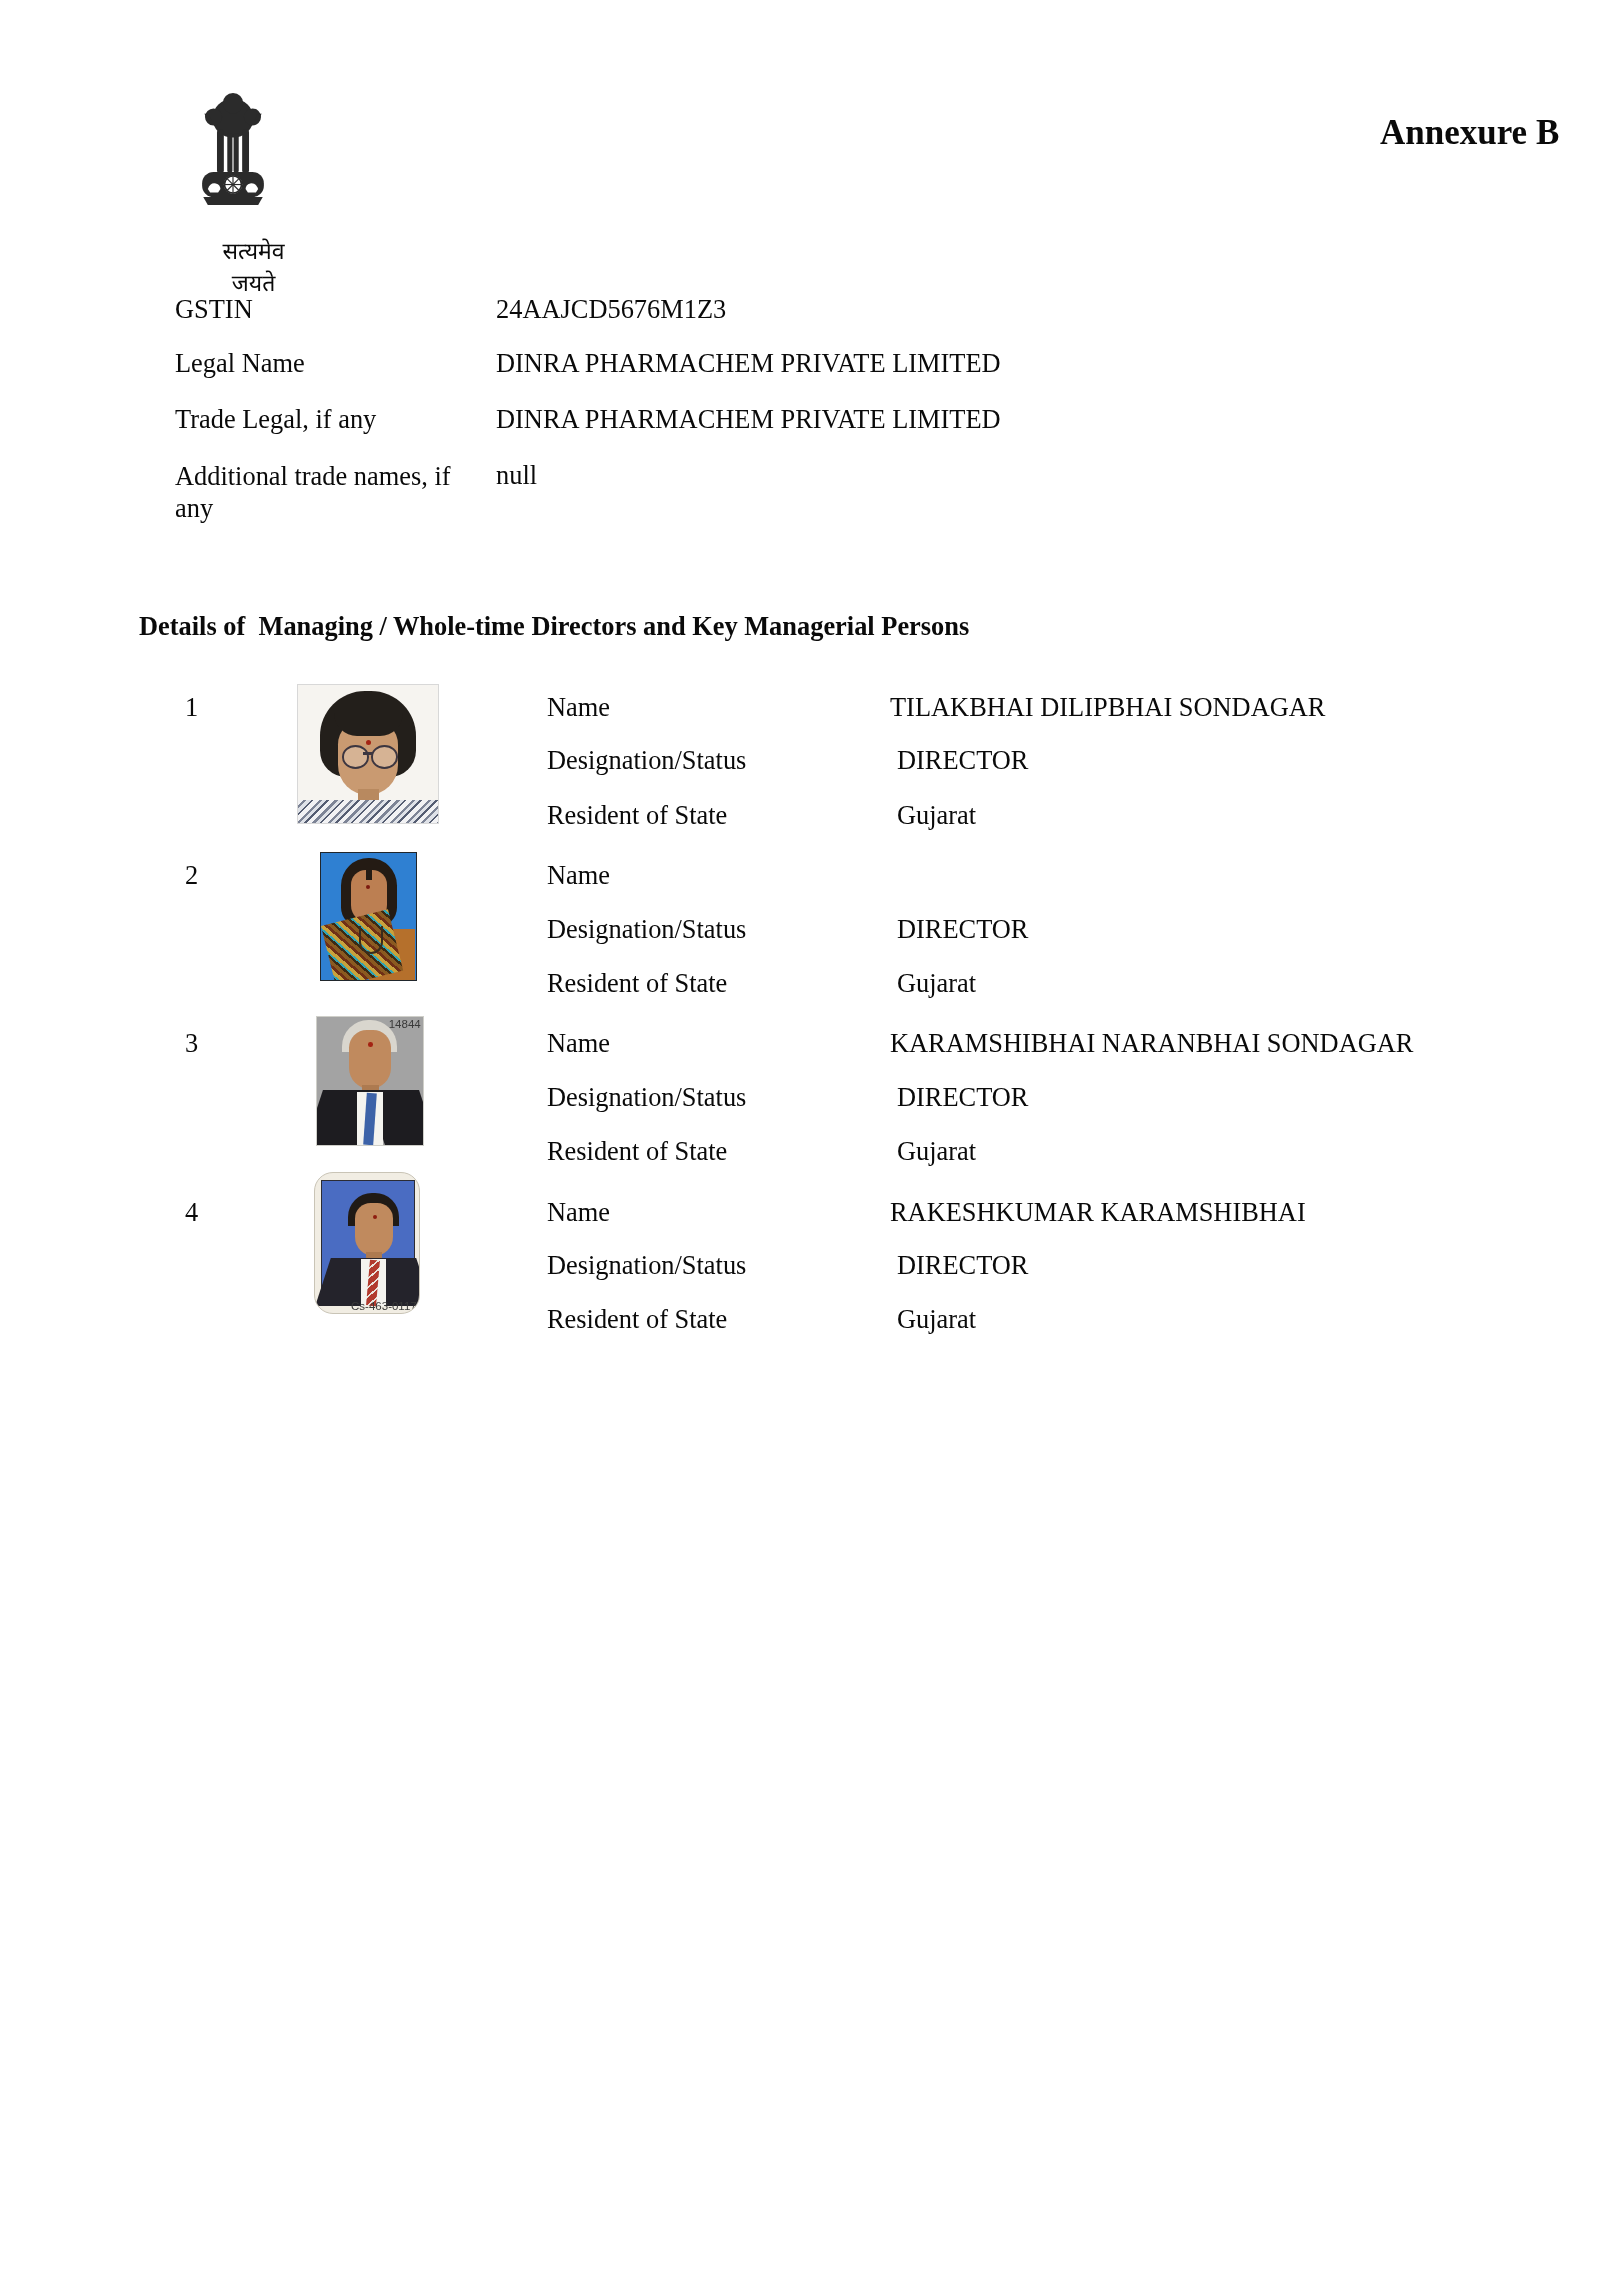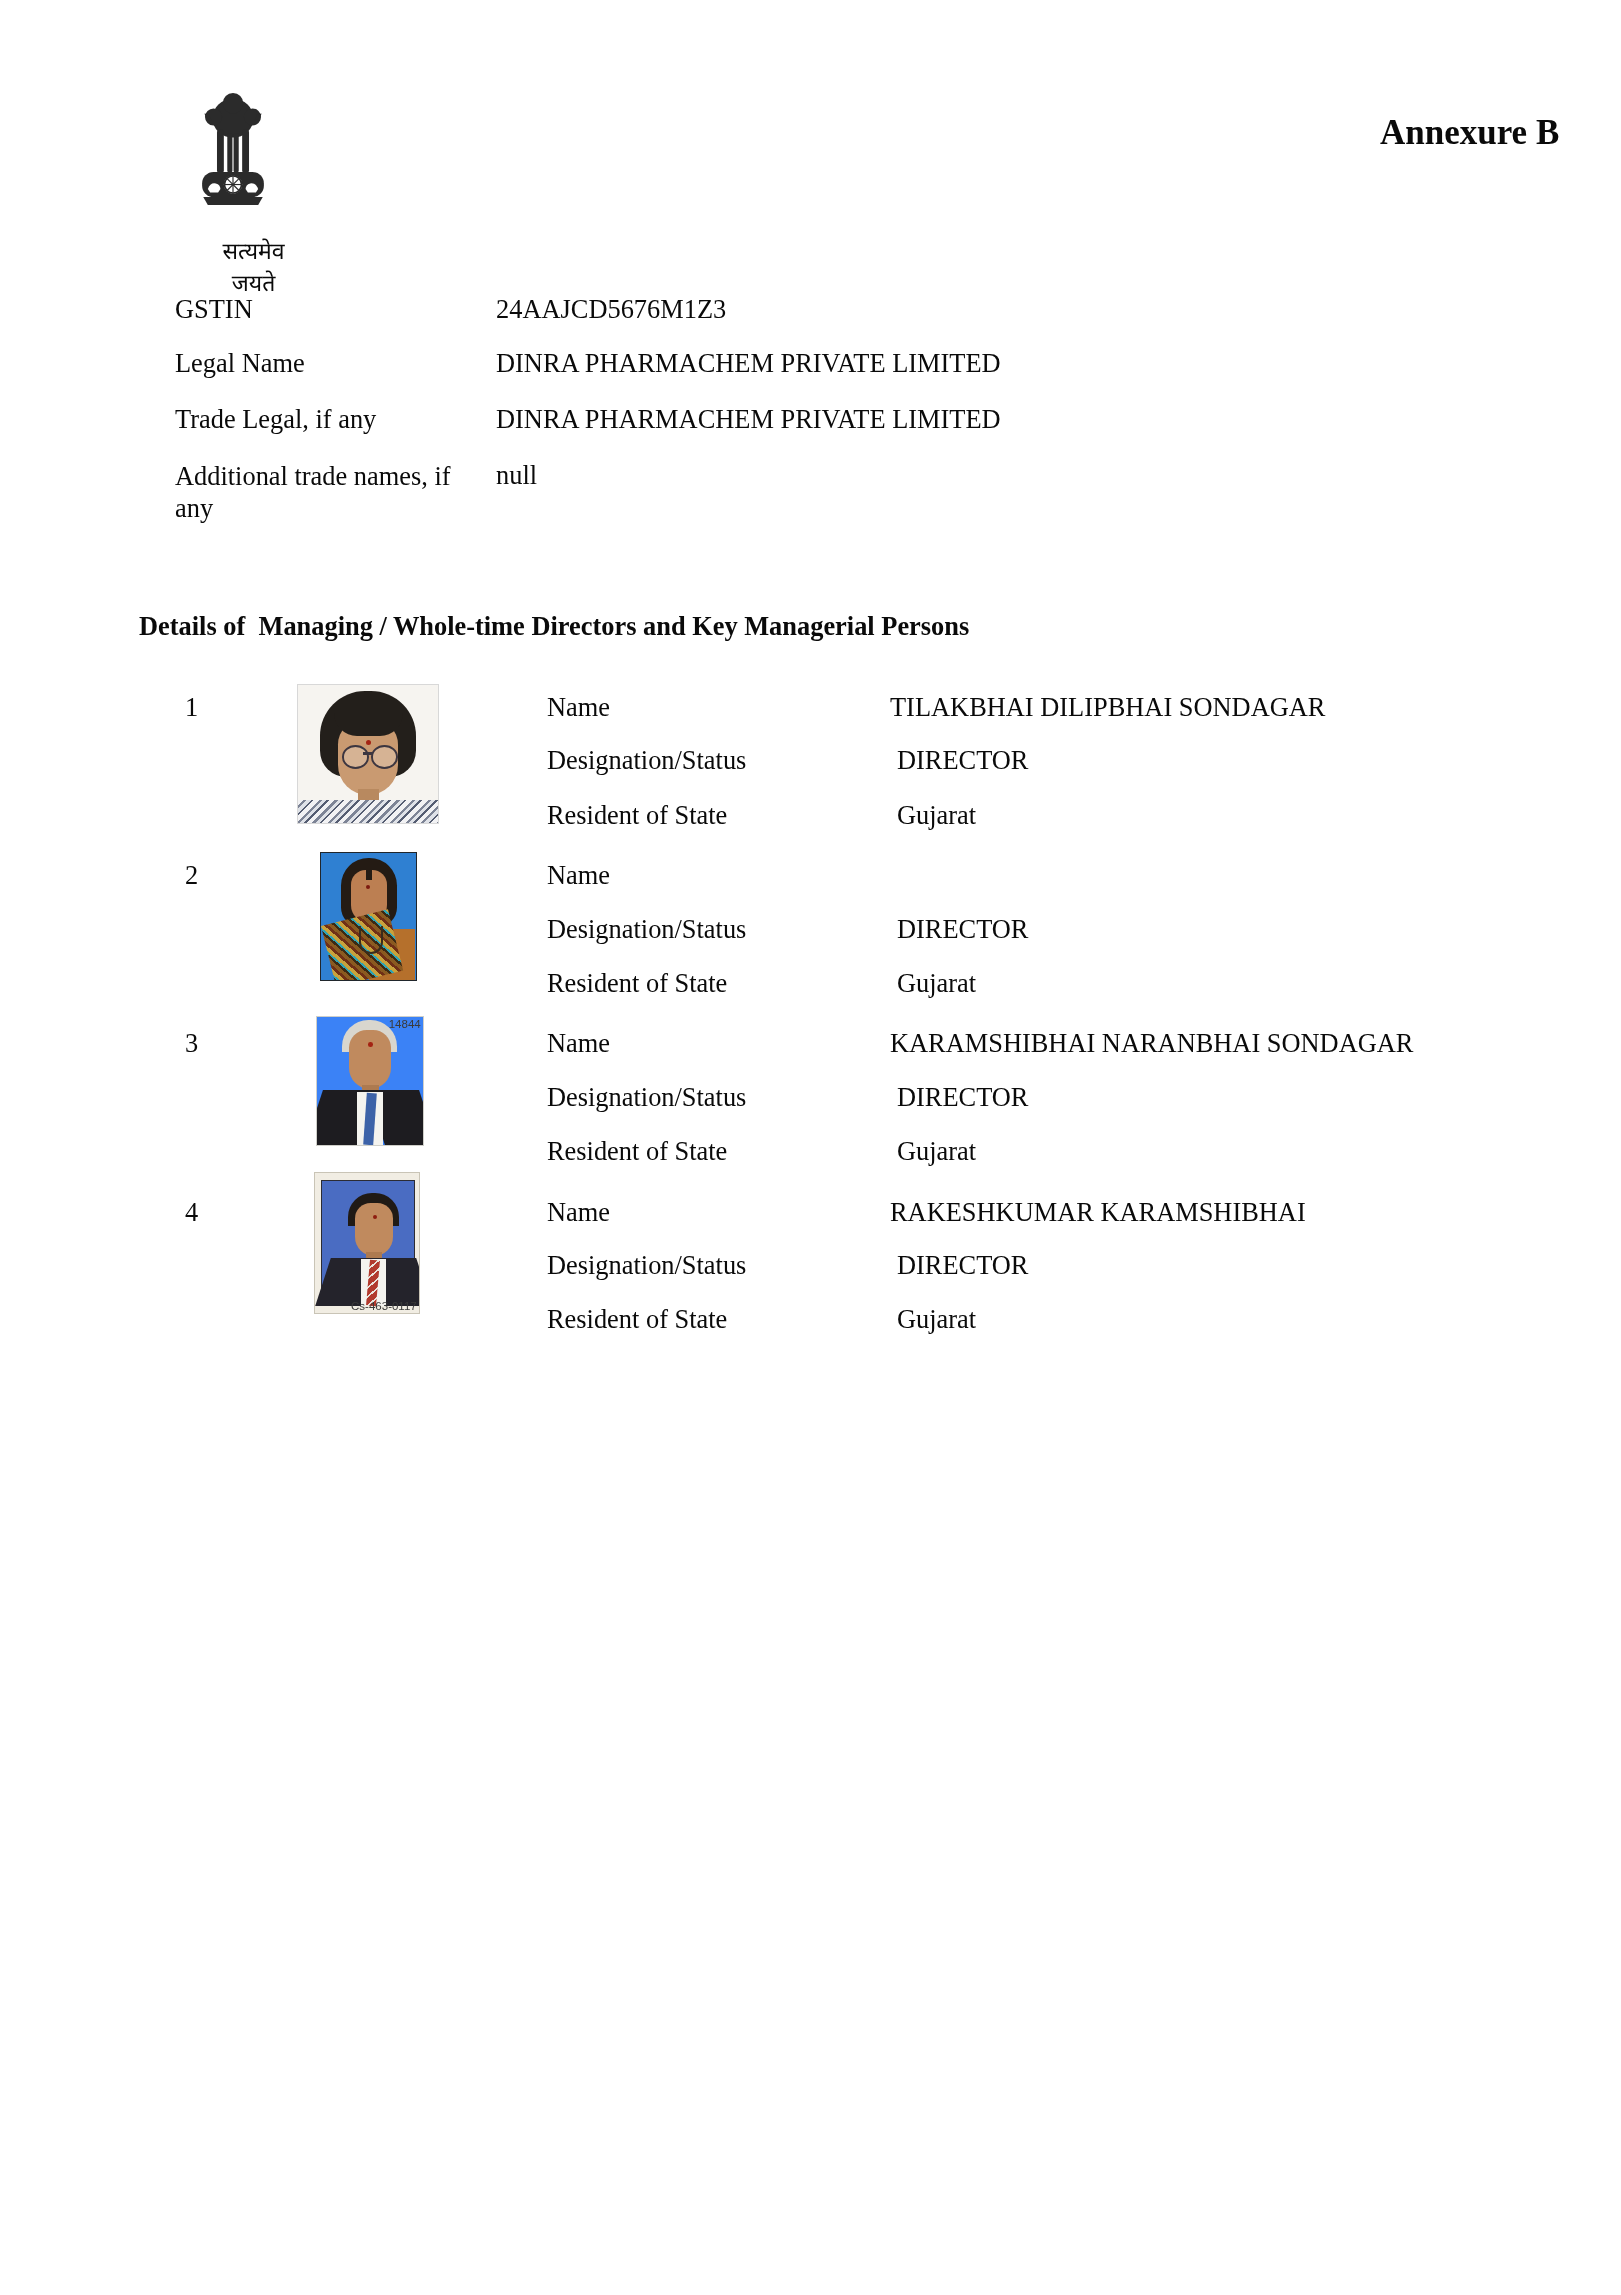--- a/index.html
+++ b/index.html
@@ -40,21 +40,21 @@
   .p2 .face{left:30px;top:17px;width:36px;height:53px;background:#bc7f52;border-radius:17px 17px 20.7px 20.7px;}
   .p2 .part{left:45px;top:11.5px;width:5.7px;height:15px;background:#241b14;}
   .p2 .bindi{left:45px;top:32px;width:4px;height:4px;background:#7c1a10;border-radius:50%;}
   .p2 .neck{left:40px;top:68px;width:15px;height:11.5px;background:#a96f45;}
   .p2 .chain{left:38px;top:73px;width:19.5px;height:26.4px;border:2.3px solid #3a2c1c;border-top:none;border-radius:0 0 12.6px 12.6px;background:transparent;}
   .p2 .blouse{left:48px;top:76px;width:46px;height:52px;background:#b5702c;}
   .p2 .sari{left:0px;top:73px;width:69px;height:63px;
      background:repeating-linear-gradient(55deg,#8a5a20 0 3.4px,#3c2a14 3.4px 5.7px,#2fa3b4 5.7px 7.5px,#c8a23c 7.5px 11px,#702f16 11px 13.8px);
      transform:rotate(-14deg);transform-origin:0 0;}
   
-  .p3{background:#3b82f6;border:0.6px solid #cfcfc9;}
+  .p3{background:#a3a3a3;border:0.6px solid #cfcfc9;}
   .p3 .hair{left:25px;top:3.4px;width:55px;height:32px;background:#d9d6ce;border-radius:26.4px 26.4px 0 0;}
   .p3 .face{left:32px;top:12.6px;width:42px;height:59px;background:#c08a5e;border-radius:19.5px 19.5px 23px 23px;}
   .p3 .bindi{left:51px;top:25px;width:4.6px;height:4.6px;background:#a42313;border-radius:50%;}
   .p3 .neck{left:45px;top:68px;width:17px;height:10.3px;background:#ad7a50;}
   .p3 .suitL{left:-3.4px;top:73px;width:52px;height:55px;background:#1d1c20;transform:skewX(-18deg);}
   .p3 .suitR{left:59px;top:73px;width:52px;height:55px;background:#1d1c20;transform:skewX(18deg);}
   .p3 .shirt{left:40px;top:75px;width:26.4px;height:53px;background:#f4f3ef;}
   .p3 .tie{left:48px;top:76px;width:10.3px;height:52px;background:#3c62a8;transform:rotate(4deg);}
   
   .p4{background:#f1ede3;border:0.6px solid #c9c4b6;}
@@ -172,21 +172,21 @@
     <div class="micro" style="right:2.3px;top:1.1px;">14844</div>
   </div>
   <div class="abs body-text" style="left:547px;top:1028px;">Name</div>
   <div class="abs body-text" style="left:890px;top:1028px;">KARAMSHIBHAI NARANBHAI SONDAGAR</div>
   <div class="abs body-text" style="left:547px;top:1082px;">Designation/Status</div>
   <div class="abs body-text" style="left:897px;top:1082px;">DIRECTOR</div>
   <div class="abs body-text" style="left:547px;top:1136px;">Resident of State</div>
   <div class="abs body-text" style="left:897px;top:1136px;">Gujarat</div>
 
   <div class="abs body-text" style="left:185px;top:1197px;">4</div>
-  <div class="photo p4" style="left:314px;top:1172px;width:104px;height:140px;">
+  <div class="photo p4" style="left:314px;top:1172px;width:104px;height:140px;border-radius:19px;">
     <div class="inner">
       <div class="hair"></div>
       <div class="face"></div>
       <div class="bindi"></div>
       <div class="neck"></div>
       <div class="suitL"></div>
       <div class="suitR"></div>
       <div class="shirt"></div>
       <div class="tie"></div>
     </div>

